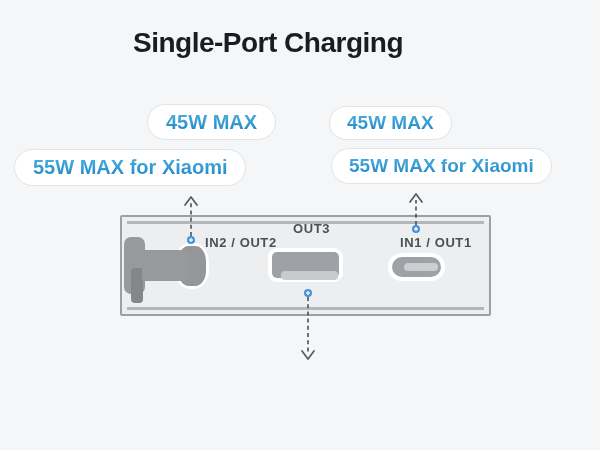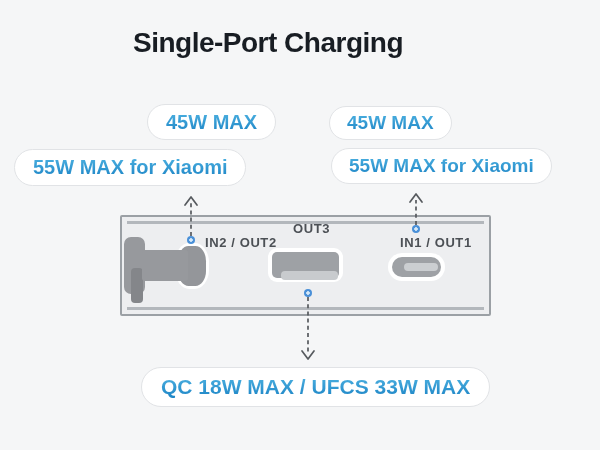--- a/index.html
+++ b/index.html
@@ -84,23 +84,20 @@
   </div>
   <div class="pill pill-left-55">
     <span>55W MAX for Xiaomi</span>
   </div>
   <div class="pill pill-right-45">
     <span>45W MAX</span>
   </div>
   <div class="pill pill-right-55">
     <span>55W MAX for Xiaomi</span>
   </div>
-  <div class="pill pill-bottom">
-    <span>QC 18W MAX / UFCS 33W MAX</span>
-  </div>
 
   <div class="device">
     <div class="stripe stripe-top"></div>
     <div class="stripe stripe-bottom"></div>
 
     <div class="cable-anchor">
       <div class="cable-anchor-inner"></div>
     </div>
     <div class="port-ring-c-left"></div>
     <div class="cable-head"></div>

